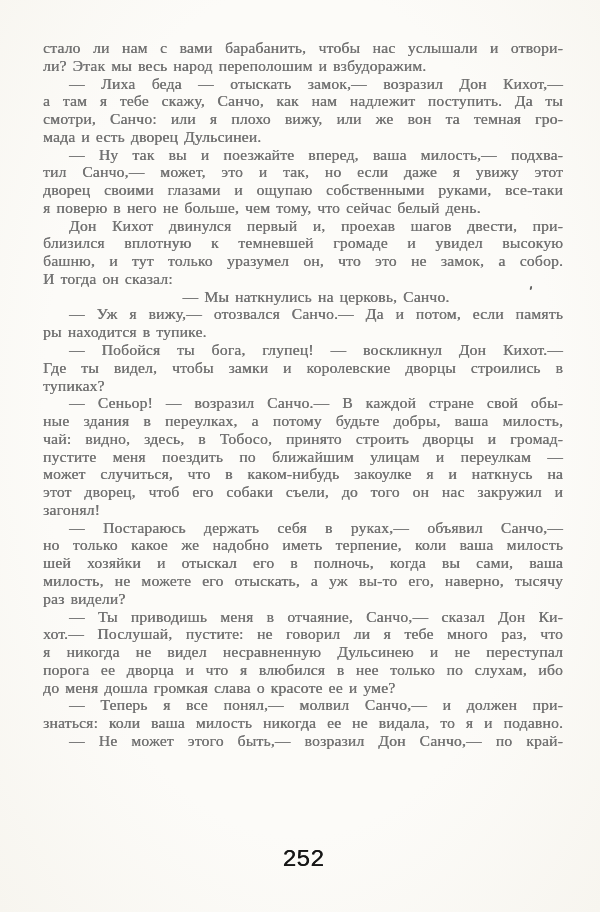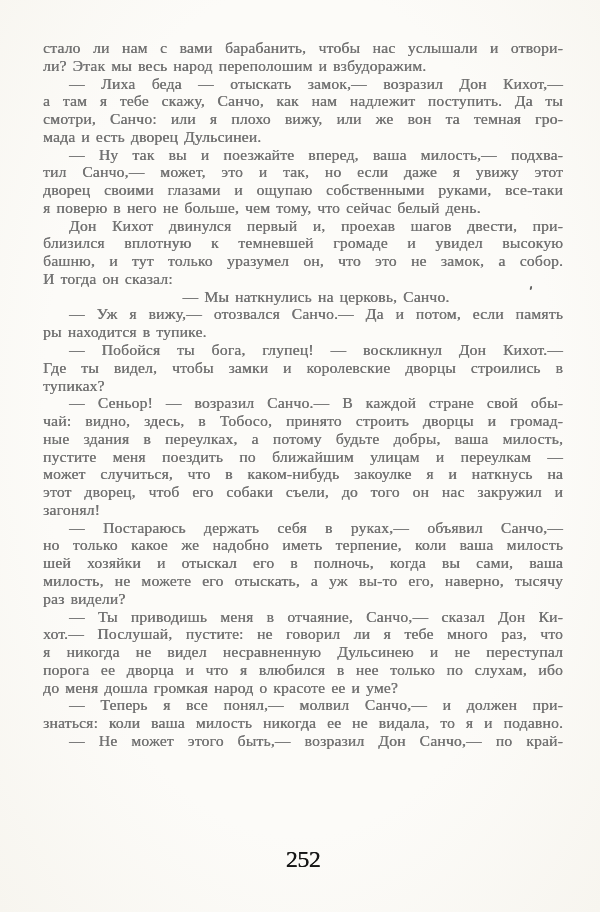--- a/index.html
+++ b/index.html
@@ -43,20 +43,21 @@
   .page-number {
     position: absolute;
     left: 43px;
     top: 846px;
     width: 520px;
     text-align: center;
     color: #171717;
     font-size: 24px;
     letter-spacing: -0.5px;
     text-shadow: 0.3px 0 0 currentColor;
+    font-family: Liberation Mono, monospace;
   }
   .speck {
     position: absolute;
     left: 530px;
     top: 286px;
     width: 2px;
     height: 4px;
     background: #4a4a4a;
     border-radius: 40% 60% 60% 40%;
     transform: rotate(14deg);
@@ -96,40 +97,40 @@
       <div class="line just indent">— Уж я вижу,— отозвался Санчо.— Да и потом, если память</div>
       <div class="line">ры находится в тупике.</div>
     </div>
     <div class="paragraph">
       <div class="line just indent">— Побойся ты бога, глупец! — воскликнул Дон Кихот.—</div>
       <div class="line just">Где ты видел, чтобы замки и королевские дворцы строились в</div>
       <div class="line">тупиках?</div>
     </div>
     <div class="paragraph">
       <div class="line just indent">— Сеньор! — возразил Санчо.— В каждой стране свой обы-</div>
+      <div class="line just">ные здания в переулках, а потому будьте добры, ваша милость,</div>
       <div class="line just">чай: видно, здесь, в Тобосо, принято строить дворцы и громад-</div>
-      <div class="line just">ные здания в переулках, а потому будьте добры, ваша милость,</div>
       <div class="line just">пустите меня поездить по ближайшим улицам и переулкам —</div>
       <div class="line just">может случиться, что в каком-нибудь закоулке я и наткнусь на</div>
       <div class="line just">этот дворец, чтоб его собаки съели, до того он нас закружил и</div>
       <div class="line">загонял!</div>
     </div>
     <div class="paragraph">
       <div class="line just indent">— Постараюсь держать себя в руках,— объявил Санчо,—</div>
       <div class="line just">но только какое же надобно иметь терпение, коли ваша милость</div>
       <div class="line just">шей хозяйки и отыскал его в полночь, когда вы сами, ваша</div>
       <div class="line just">милость, не можете его отыскать, а уж вы-то его, наверно, тысячу</div>
       <div class="line">раз видели?</div>
     </div>
     <div class="paragraph">
       <div class="line just indent">— Ты приводишь меня в отчаяние, Санчо,— сказал Дон Ки-</div>
       <div class="line just">хот.— Послушай, пустите: не говорил ли я тебе много раз, что</div>
       <div class="line just">я никогда не видел несравненную Дульсинею и не переступал</div>
       <div class="line just">порога ее дворца и что я влюбился в нее только по слухам, ибо</div>
-      <div class="line">до меня дошла громкая народ о красоте ее и уме?</div>
+      <div class="line">до меня дошла громкая слава о красоте ее и уме?</div>
     </div>
     <div class="paragraph">
       <div class="line just indent">— Теперь я все понял,— молвил Санчо,— и должен при-</div>
       <div class="line just">знаться: коли ваша милость никогда ее не видала, то я и подавно.</div>
     </div>
     <div class="paragraph">
       <div class="line just indent">— Не может этого быть,— возразил Дон Санчо,— по край-</div>
     </div>
   </div>
 

